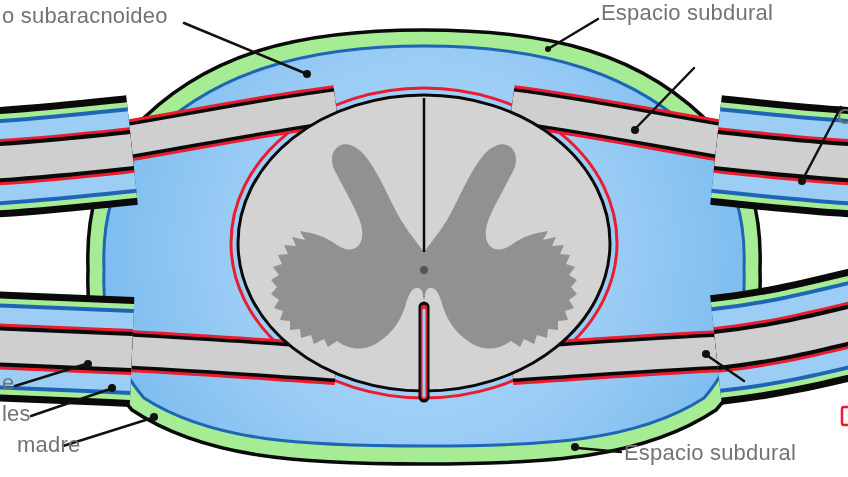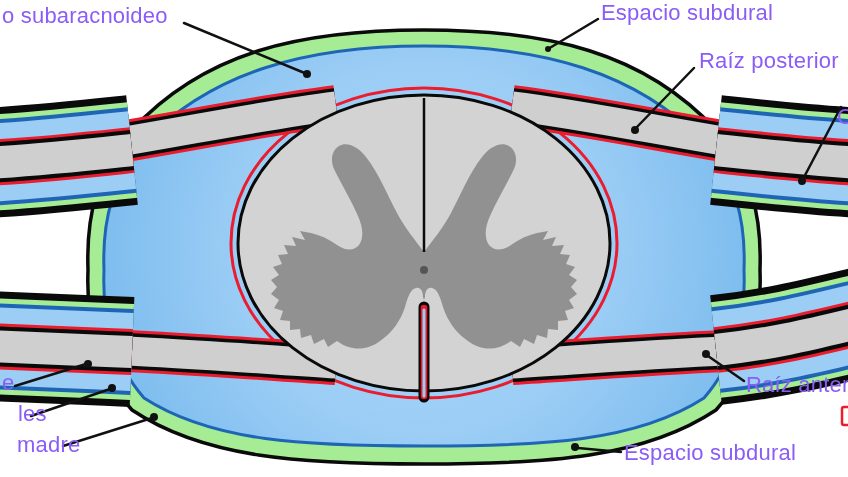--- a/index.html
+++ b/index.html
@@ -1,19 +1,19 @@
 <!DOCTYPE html>
 <html><head>
 <meta charset="utf-8">
 <style>
   html,body{margin:0;padding:0;background:#ffffff;}
   #stage{position:relative;width:848px;height:477px;overflow:hidden;background:#fff;
          font-family:"Liberation Sans","DejaVu Sans",sans-serif;}
   #art{position:absolute;left:0;top:0;}
-  .lbl{position:absolute;font-size:22px;line-height:1.05;color:#8b5cf6;white-space:nowrap;
+  .lbl{position:absolute;font-size:22px;line-height:1.05;color:#737373;white-space:nowrap;
        font-weight:400;letter-spacing:.2px;}
 </style>
 </head>
 <body>
 
 <div id="stage">
 
 <svg id="art" width="848" height="477" viewBox="0 0 848 477">
   <defs>
     <radialGradient id="csf" gradientUnits="userSpaceOnUse" cx="424" cy="250" r="340">
@@ -123,21 +123,19 @@
     <circle cx="706" cy="354" r="4" stroke="none"></circle>
     <path d="M 621,452 L 578,448" fill="none"></path>
     <circle cx="575" cy="447" r="4" stroke="none"></circle>
   </g>
 
   <rect x="842" y="407" width="14" height="18" rx="2" fill="#ffffff" stroke="#ea1c2d" stroke-width="2.5"></rect>
 </svg>
 
 <div class="lbl" style="left:2px;top:4px">o subaracnoideo</div>
 <div class="lbl" style="left:601px;top:1px">Espacio subdural</div>
-<div class="lbl" style="left:699px;top:49px">Raíz posterior</div>
 <div class="lbl" style="left:837px;top:105px">C</div>
 <div class="lbl" style="left:2px;top:371px">e</div>
-<div class="lbl" style="left:18px;top:402px">les</div>
+<div class="lbl" style="left:2px;top:402px">les</div>
 <div class="lbl" style="left:17px;top:433px">madre</div>
-<div class="lbl" style="left:746px;top:373px">Raíz anter</div>
 <div class="lbl" style="left:624px;top:441px">Espacio subdural</div>
 
 </div>
 
 </body></html>

